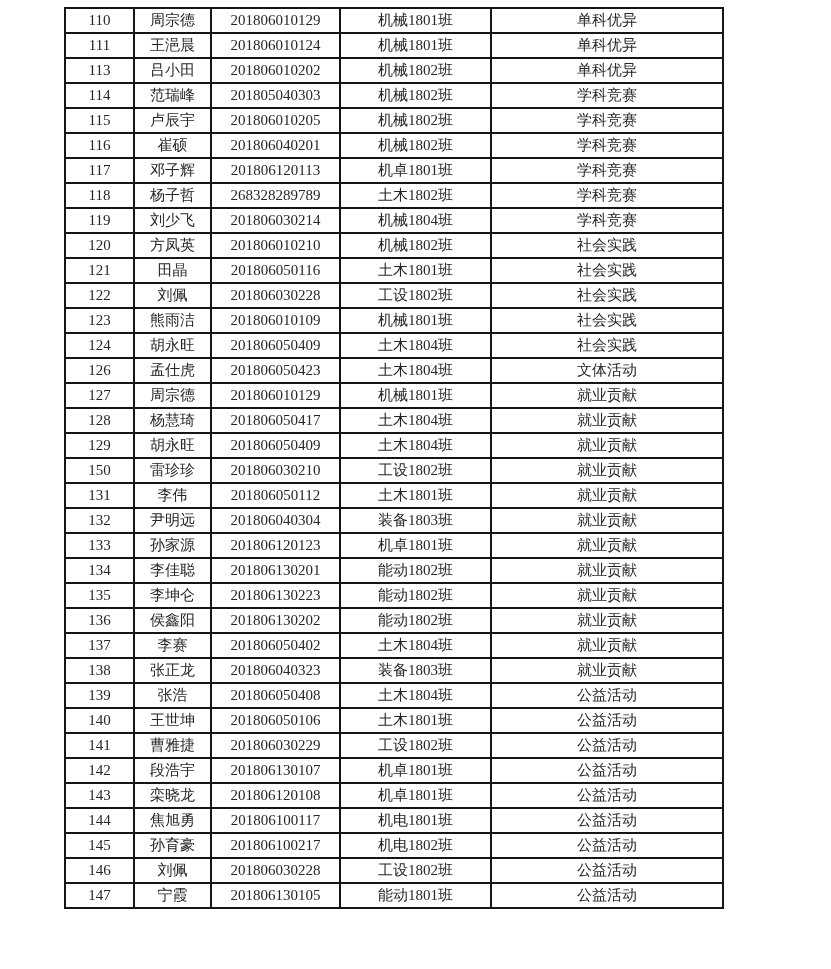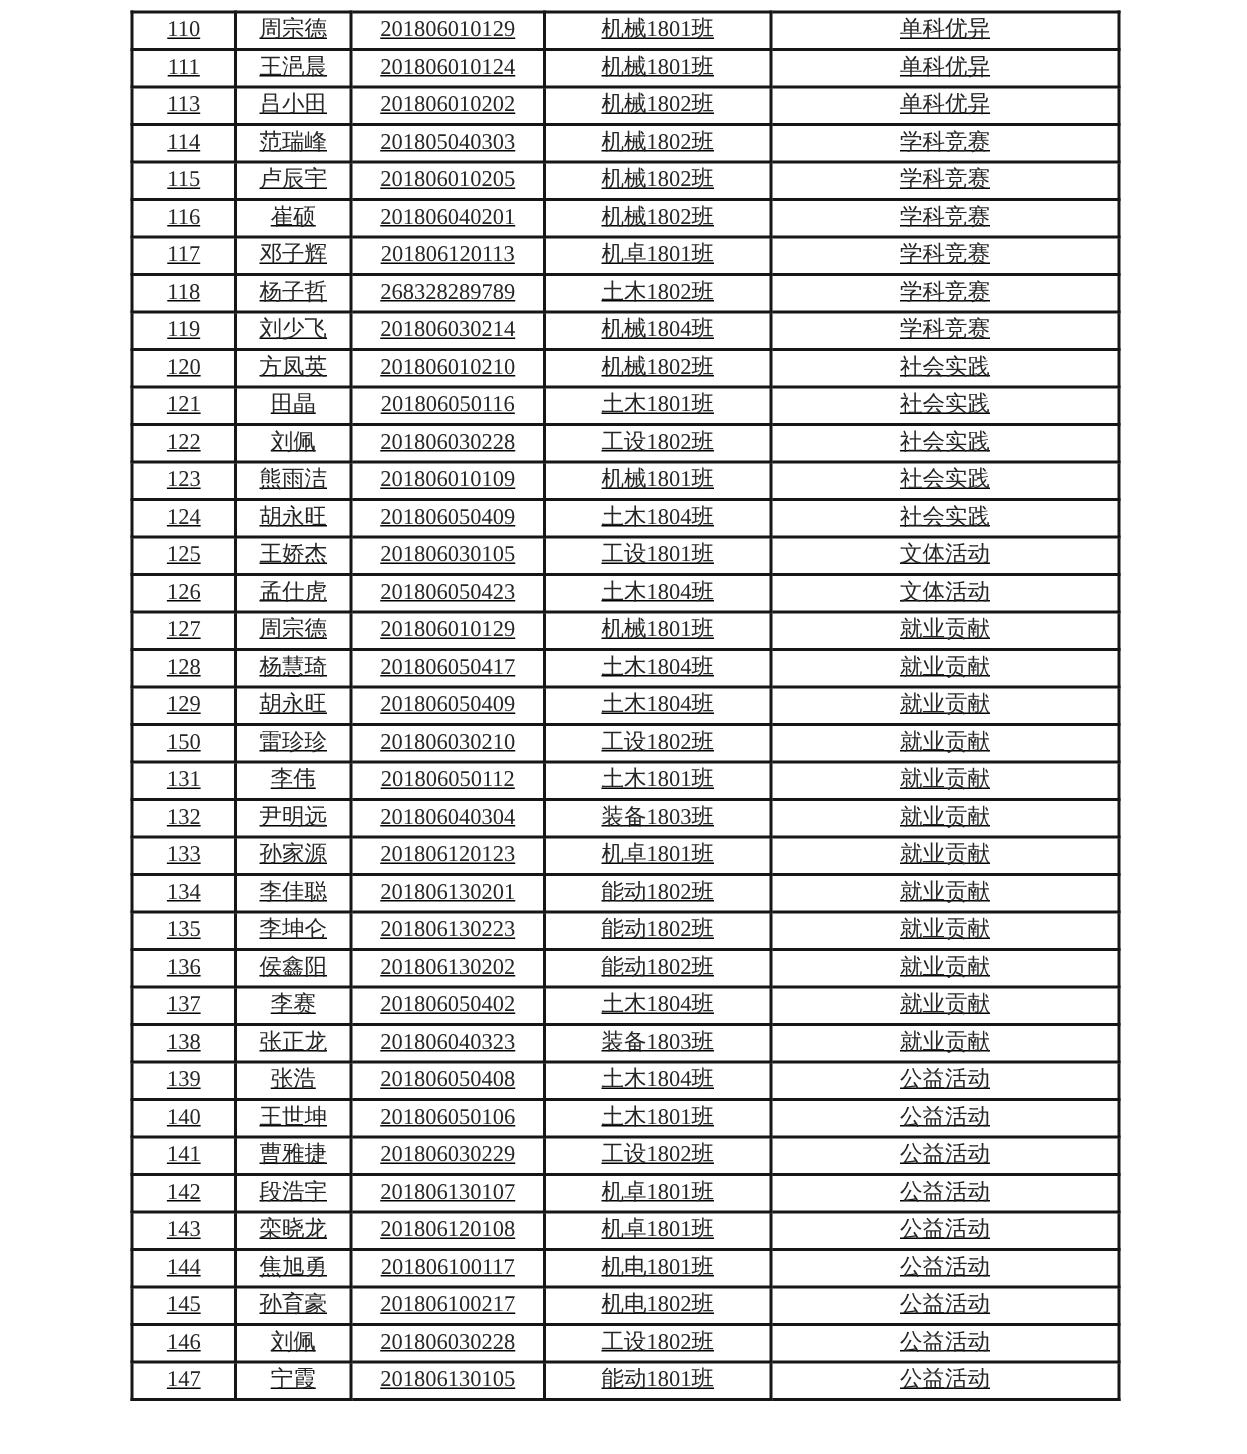--- a/index.html
+++ b/index.html
@@ -13,26 +13,25 @@
     position: relative;
     font-family: "Liberation Serif", "DejaVu Serif", serif;
   }
   .page {
     position: absolute;
     inset: 0;
     background: #ffffff;
   }
   table.award-table {
     position: absolute;
-    left: 87px;
+    left: 64px;
     top: 7px;
     border-collapse: collapse;
     table-layout: fixed;
     width: 658px;
-    text-decoration: underline;
   }
   table.award-table td {
     border: 2px solid var(--border-color, #161616);
     height: 23px;
     padding: 0;
     text-align: center;
     vertical-align: middle;
     font-size: 15px;
     line-height: 23px;
     color: var(--text-color, #262626);
@@ -150,27 +149,20 @@
           <td>社会实践</td>
         </tr>
         <tr>
           <td>124</td>
           <td>胡永旺</td>
           <td>201806050409</td>
           <td>土木1804班</td>
           <td>社会实践</td>
         </tr>
         <tr>
-          <td>125</td>
-          <td>王娇杰</td>
-          <td>201806030105</td>
-          <td>工设1801班</td>
-          <td>文体活动</td>
-        </tr>
-        <tr>
           <td>126</td>
           <td>孟仕虎</td>
           <td>201806050423</td>
           <td>土木1804班</td>
           <td>文体活动</td>
         </tr>
         <tr>
           <td>127</td>
           <td>周宗德</td>
           <td>201806010129</td>

